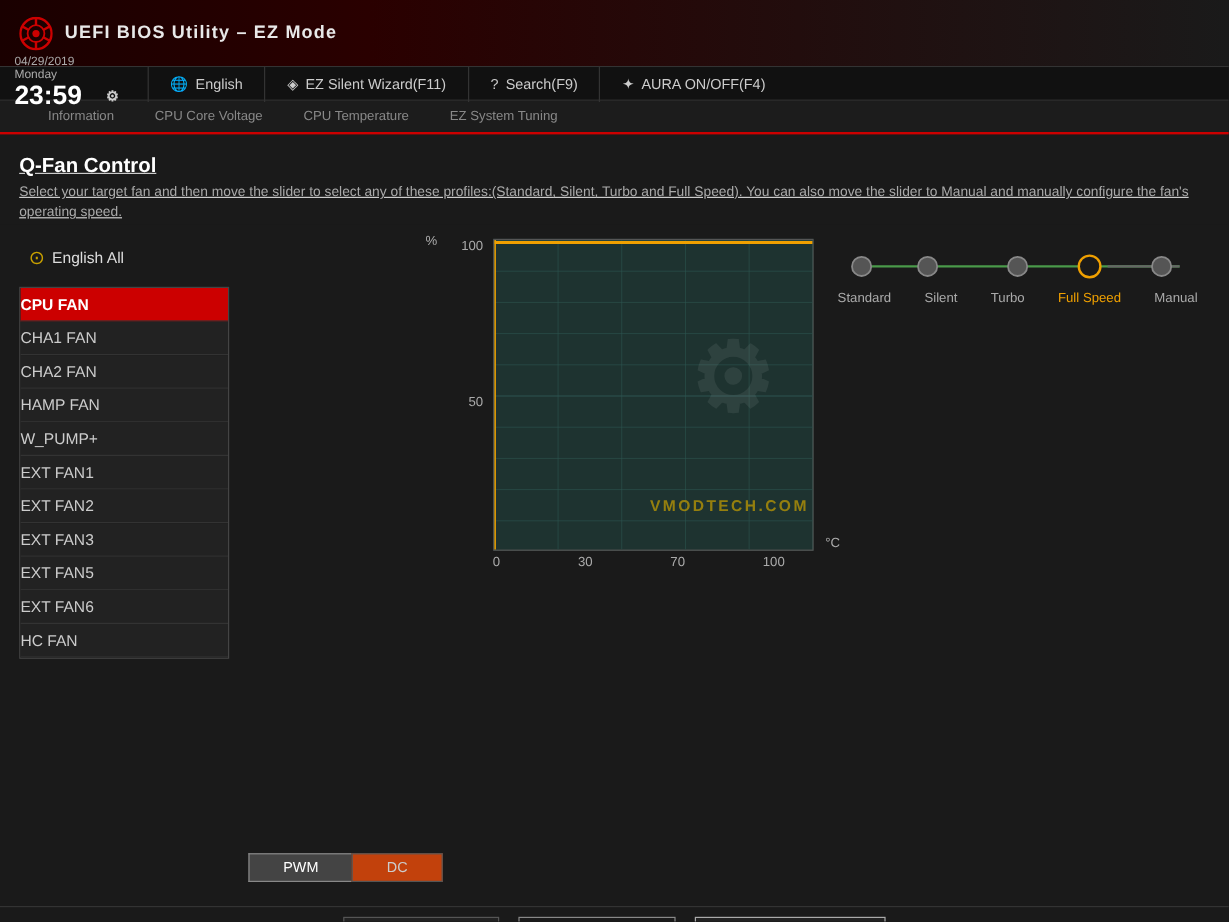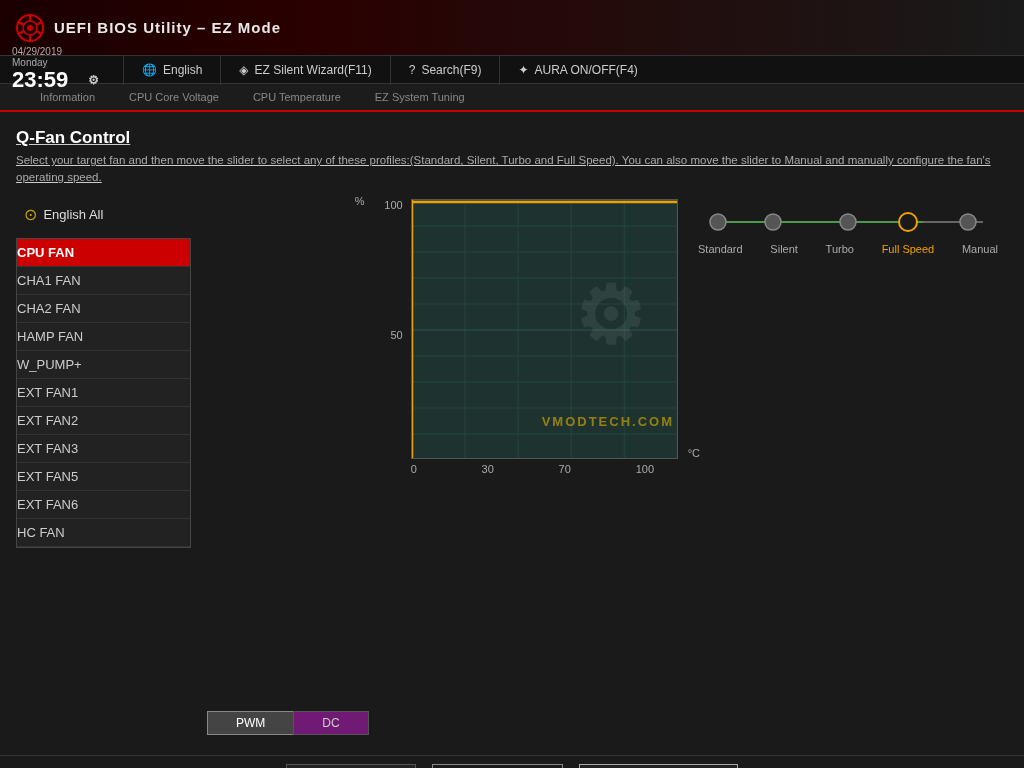--- a/index.html
+++ b/index.html
@@ -177,21 +177,21 @@
 
     
     .pwm-dc-toggle {
       display: flex;
       align-self: flex-end;
       margin-bottom: 4px;
     }
     .pwm-dc-btn {
       padding: 4px 28px;
       font-size: 12px;
-      background: #701a75;
+      background: #c2410c;
       color: #ccc;
       border: 1px solid #555;
       cursor: pointer;
     }
     .pwm-dc-btn.active {
       background: #444;
       color: #fff;
       border-color: #888;
     }
     .pwm-dc-btn:first-child { border-right: none; }

